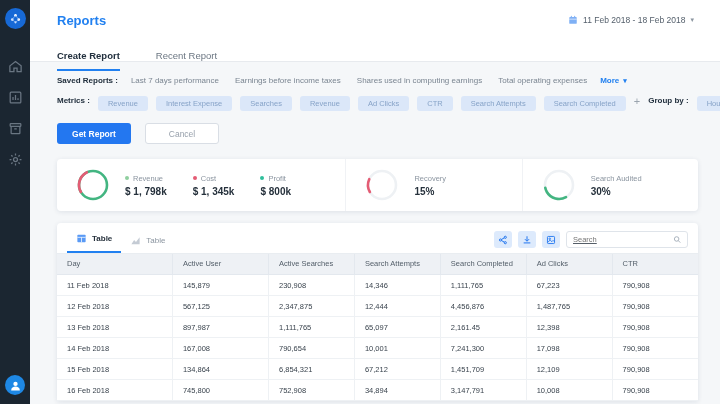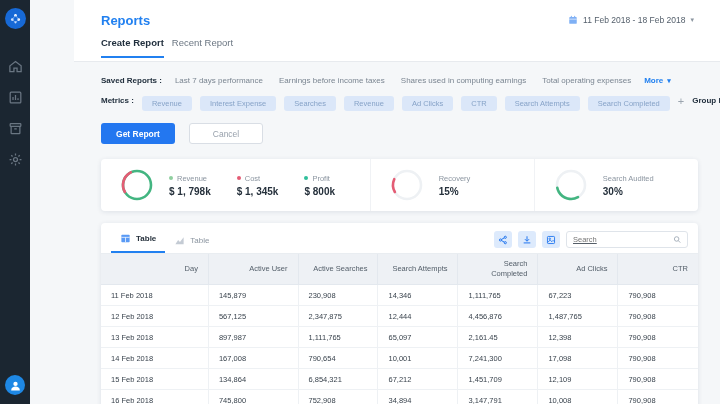--- a/index.html
+++ b/index.html
@@ -7,24 +7,24 @@
   body { font-family:"Liberation Sans", sans-serif; background:#f5f7f9; }
   .app { display:flex; width:720px; height:404px; }
 
   
   .sidebar { flex:0 0 30px; background:#1b2631; display:flex; flex-direction:column; align-items:center; padding-top:8px; position:relative; }
   .logo { width:21px; height:21px; border-radius:50%; background:#1769d6; display:flex; align-items:center; justify-content:center; margin-bottom:22px; }
   .side-ic { width:15px; height:15px; margin:8px 0; opacity:.8; }
   .avatar { position:absolute; bottom:9px; width:20px; height:20px; border-radius:50%; background:#1e88e5; display:flex; align-items:center; justify-content:center; }
 
   
-  .main { flex:1; display:flex; flex-direction:column; min-width:0;padding-left:44px; }
+  .main { flex:1; display:flex; flex-direction:column; min-width:0; }
   .topbar { background:#fff; border-bottom:1px solid #e7eaee; padding:13px 20px 0 27px; height:62px; position:relative; flex:0 0 62px;}
   .page-title { color:#2180f0; font-size:13px; font-weight:bold; }
-  .tabs { display:flex; gap:8px; margin-top:9px; }
+  .tabs { display:flex; gap:36px; margin-top:22px; }
   .tab { font-size:9.5px; color:#6b7682; padding-bottom:8px; cursor:pointer; }
   .tab.active { color:#22303e; font-weight:bold; border-bottom:2.5px solid #2180f0; }
   .daterange { position:absolute; top:15px; right:26px; font-size:8.5px; color:#55606c; display:flex; align-items:center; gap:5px; cursor:pointer; }
   .caret { font-size:7px; color:#8b95a0; }
 
   .content { flex:1; padding:8px 22px 0 27px; overflow:hidden; }
   .lbl { color:#22303e; font-weight:bold; font-size:8px; white-space:nowrap; }
   .row-saved { display:flex; align-items:center; gap:13px; margin:6px 0 11px; }
   .saved-item { font-size:8px; color:#7a8591; white-space:nowrap; cursor:pointer; }
   .saved-list { display:flex; gap:16px; }
@@ -57,21 +57,21 @@
   
   .table-card { background:#fff; border-radius:4px 4px 0 0; box-shadow:0 1px 5px rgba(20,40,80,.10); }
   .toolbar { display:flex; align-items:flex-end; padding:8px 10px 0 10px; border-bottom:1px solid #e9edf1; }
   .ttab { display:flex; align-items:center; gap:5px; font-size:8px; padding:0 9px 7px; color:#8b95a0; cursor:pointer;text-align:right; }
   .ttab.active { color:#26313c; font-weight:bold; border-bottom:2.5px solid #2180f0; }
   .toolbar-right { margin-left:auto; display:flex; gap:6px; align-items:center; padding-bottom:5px; }
   .iconbtn { width:18px; height:17px; background:#ddeafc; border:none; border-radius:3px; display:flex; align-items:center; justify-content:center; cursor:pointer; }
   .searchbox { display:flex; align-items:center; border:1px solid #dfe4ea; border-radius:3px; height:17px; width:122px; padding:0 6px; background:#fff; }
   .searchbox input { border:none; outline:none; font-size:7.5px; width:100%; color:#555e68; font-family:"Liberation Sans", sans-serif;text-decoration:underline; }
   table { width:100%; border-collapse:collapse; table-layout:fixed; }
-  thead th { background:#eef1f5; color:#535e69; font-size:7.5px; font-weight:normal; text-align:right; padding:5px 10px; border-right:1px solid #e3e8ee; border-bottom:1px solid #e3e8ee; line-height:1.35; }
+  thead th { background:#eef1f5; color:#535e69; font-size:7.5px; font-weight:normal; text-align:left; padding:5px 10px; border-right:1px solid #e3e8ee; border-bottom:1px solid #e3e8ee; line-height:1.35; }
   thead th:last-child, tbody td:last-child { border-right:none; }
   tbody td { font-size:7.5px; color:#39434d; padding:5.5px 10px; border-bottom:1px solid #eef1f4; border-right:1px solid #eef1f4; white-space:nowrap; }
 </style>
 </head>
 <body>
 
 <div class="app">
 
   <aside class="sidebar">
     <div class="logo">

